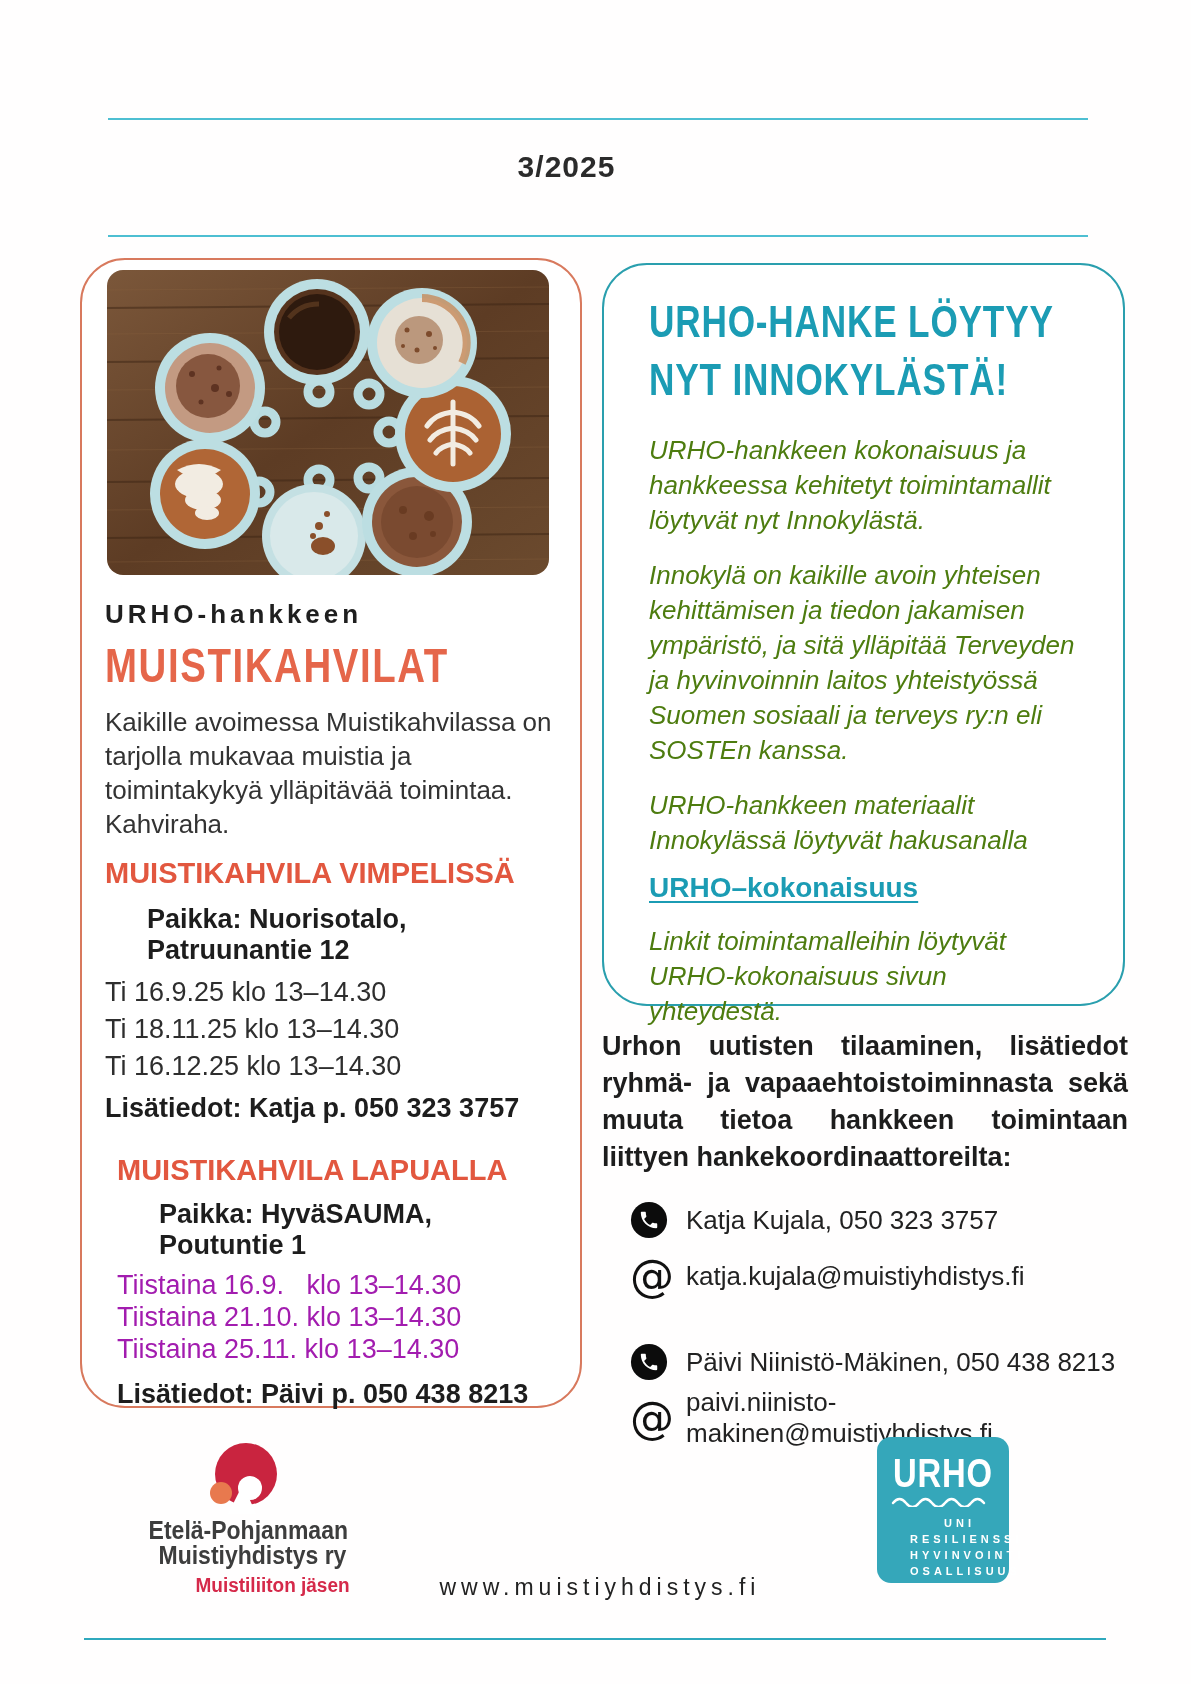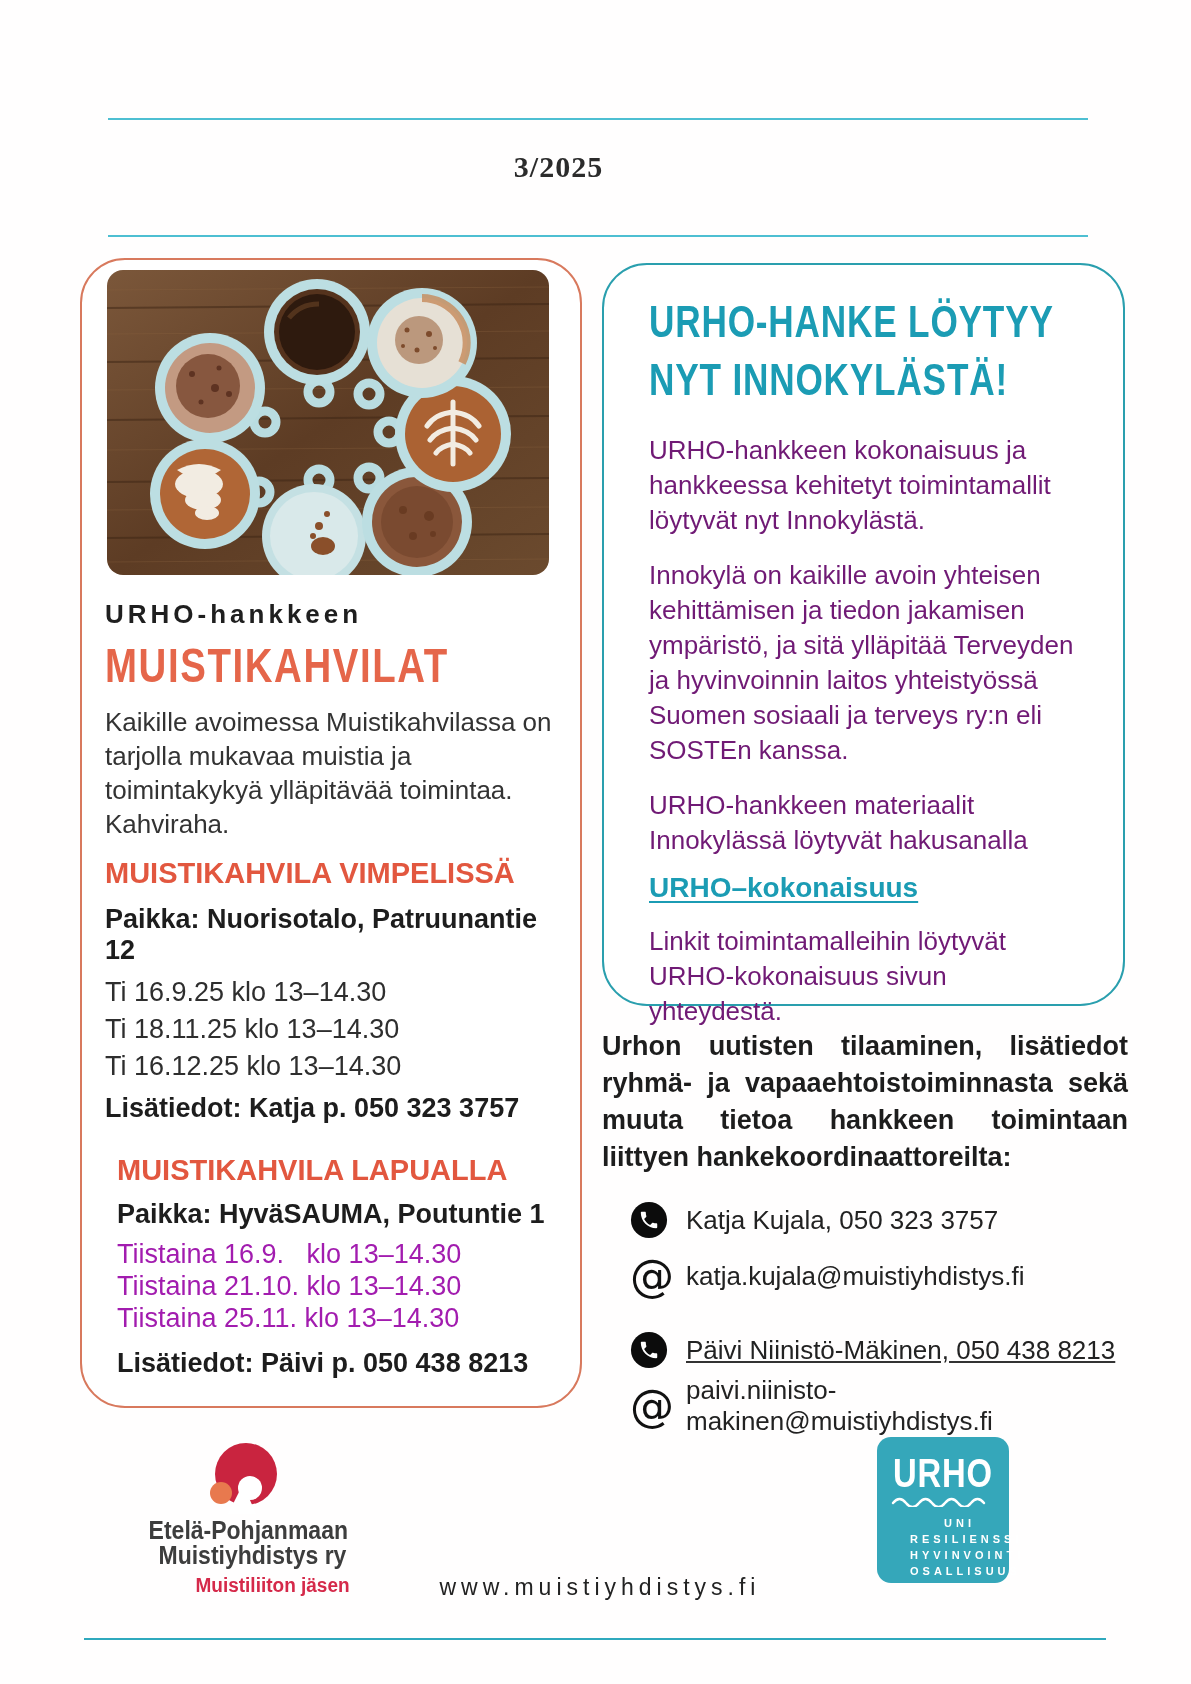--- a/index.html
+++ b/index.html
@@ -1,53 +1,53 @@
 <!DOCTYPE html>
 <html><head>
 <meta charset="utf-8">
 <style>
   html,body{margin:0;padding:0;background:#ffffff;}
   .page{position:relative;width:1191px;height:1684px;background:#fffefe;overflow:hidden;
         font-family:"Liberation Sans",sans-serif;color:#333;}
   .hline{position:absolute;height:2px;background:#4ebfd2;}
-  .issue{position:absolute;top:150px;left:8px;width:1101px;text-align:center;
-         font-size:30px;font-weight:700;letter-spacing:1px;color:#2b2b2b;font-family:Liberation Serif, serif;}
+  .issue{position:absolute;top:150px;left:16px;width:1101px;text-align:center;
+         font-size:30px;font-weight:700;letter-spacing:1px;color:#2b2b2b;}
 
   
   .card-left{position:absolute;left:80px;top:258px;width:498px;height:1146px;
              border:2px solid #d8795d;border-radius:45px;background:#fff;}
   .photo{position:absolute;left:25px;top:10px;width:442px;height:305px;border-radius:16px;overflow:hidden;}
   .card-left-body{position:absolute;left:23px;top:315px;width:458px;}
   .kicker{margin-top:24px;font-size:26px;font-weight:700;letter-spacing:4px;color:#1f1f1f;}
   .big-title{margin-top:8px;font-size:48px;font-weight:700;letter-spacing:2px;color:#e5664a;
              transform:scaleX(0.8);transform-origin:left;white-space:nowrap;}
   .intro{margin-top:12px;font-size:26px;line-height:34px;color:#333;}
   .sec-head{margin-top:16px;font-size:29px;font-weight:700;color:#e2573f;}
-  .place{margin-top:14px;font-size:27px;font-weight:700;color:#1d1d1d;}
+  .place{margin-top:14px;font-size:27px;font-weight:700;color:#1d1d1d;margin-left:42px;}
   .times{margin-top:8px;font-size:27px;line-height:37px;color:#2e2e2e;}
   .times2{margin-top:8px;font-size:27px;line-height:32px;color:#a21caf;}
   .info-line{margin-top:8px;font-size:27px;font-weight:700;color:#1d1d1d;}
   .sec2{margin-top:30px;margin-left:12px;}
   .sec2 .info-line{margin-top:14px;}
 
   
   .card-right{position:absolute;left:602px;top:263px;width:519px;height:739px;
               border:2px solid #2a9fae;border-radius:45px;background:#fff;}
   .card-right-body{position:absolute;left:45px;top:28px;width:436px;}
   .teal-title{font-size:44px;line-height:58px;font-weight:700;letter-spacing:1px;color:#1b9cb4;
               transform:scaleX(0.8);transform-origin:left;white-space:nowrap;}
-  .rc-p{margin-top:20px;font-size:26px;line-height:35px;color:#701a75;}
+  .rc-p{margin-top:20px;font-size:26px;line-height:35px;color:#4d7c0f;font-style:italic;}
   .rc-link{display:inline-block;margin-top:14px;font-size:28px;font-weight:700;color:#1b9cb4;
            text-decoration:underline;text-decoration-thickness:2px;text-underline-offset:4px;cursor:pointer;}
 
   
   .contact{position:absolute;left:602px;top:1028px;width:526px;}
   .contact-intro{font-size:27px;line-height:37px;font-weight:700;color:#1d1d1d;text-align:justify;}
   .c-row{display:flex;align-items:center;gap:18px;padding-left:28px;height:44px;}
-  .r1{margin-top:22px;} .r2{margin-top:12px;} .r3{margin-top:30px;text-decoration:underline;} .r4{margin-top:12px;}
+  .r1{margin-top:22px;} .r2{margin-top:12px;} .r3{margin-top:42px;} .r4{margin-top:12px;}
   .phone-badge{width:38px;height:38px;flex:0 0 38px;}
   .at-glyph{width:38px;flex:0 0 38px;font-family:"DejaVu Sans",sans-serif;font-size:44px;
             font-weight:400;color:#111;line-height:38px;text-align:center;}
   .c-text{font-size:26px;color:#222;}
 
   
   .ep-logo{position:absolute;left:208px;top:1440px;width:72px;height:74px;}
   .org-block{position:absolute;left:140px;top:1518px;width:215px;text-align:right;}
   .org-line{font-size:25px;font-weight:700;color:#3d3d3d;line-height:25px;
             transform:scaleX(0.92);transform-origin:center;white-space:nowrap;}

